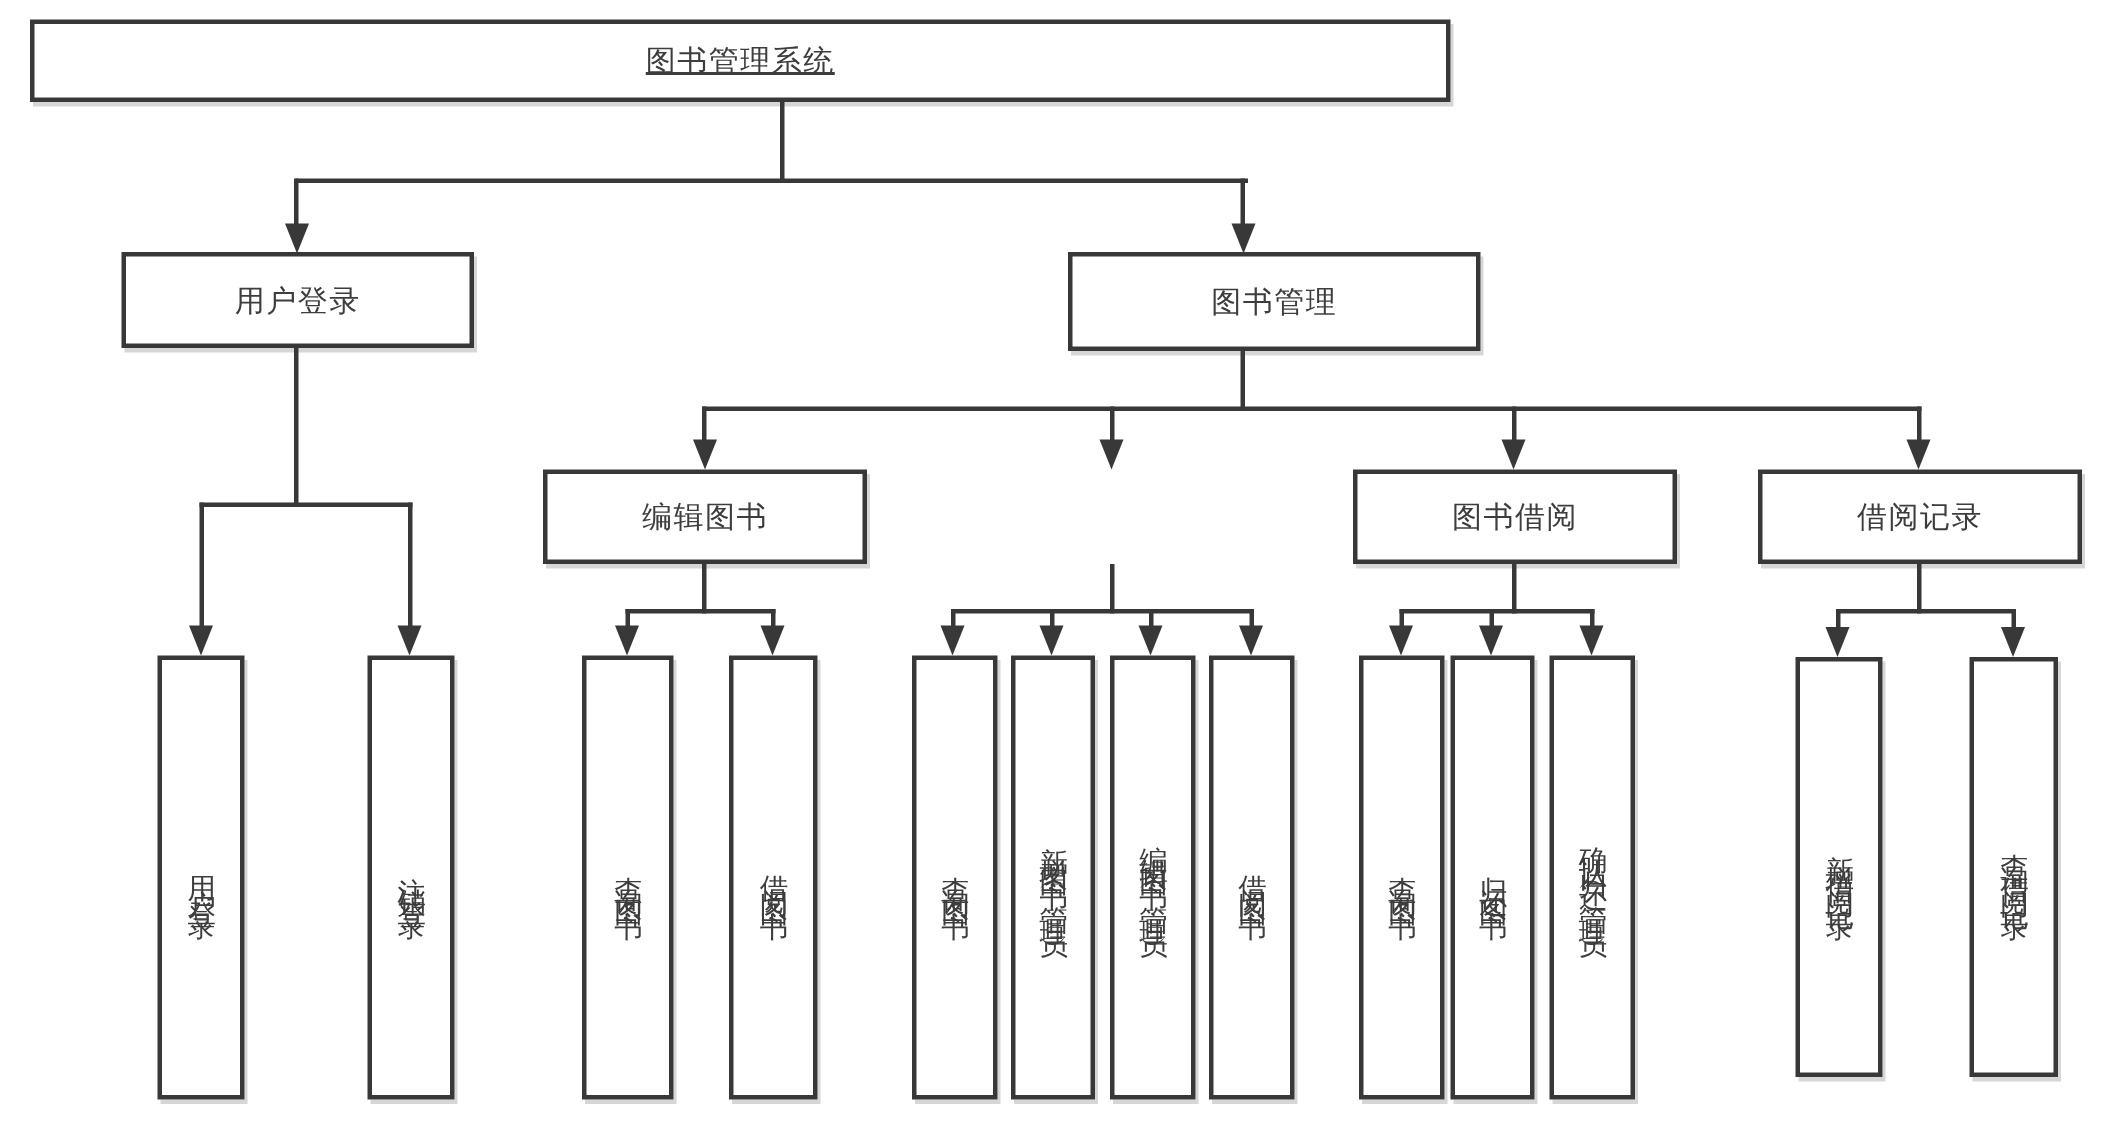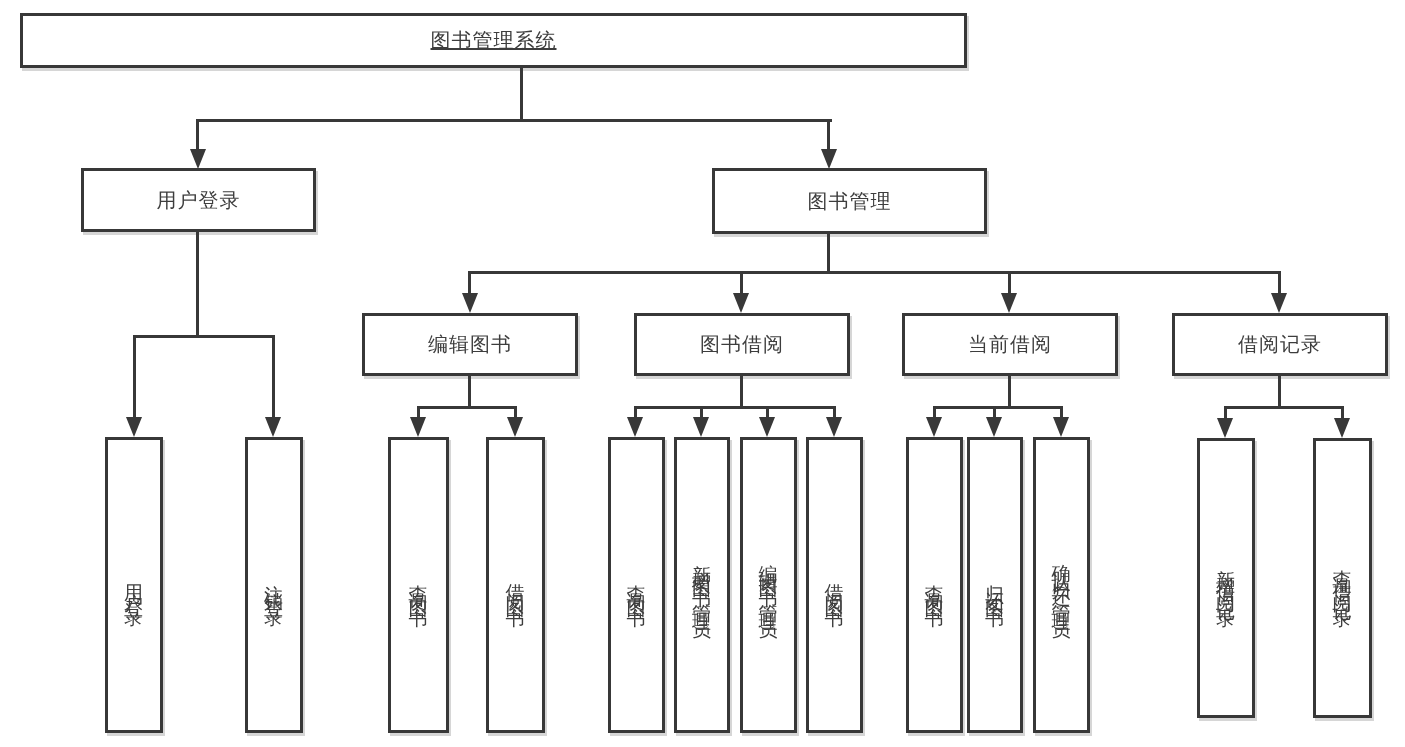--- a/index.html
+++ b/index.html
@@ -83,22 +83,21 @@
   <div class="vline" style="left:468px;top:271px;height:24px;"></div>
   <div class="arrow" style="left:462px;top:293px;"></div>
   <div class="vline" style="left:740px;top:271px;height:24px;"></div>
   <div class="arrow" style="left:733px;top:293px;"></div>
   <div class="vline" style="left:1008px;top:271px;height:24px;"></div>
   <div class="arrow" style="left:1001px;top:293px;"></div>
   <div class="vline" style="left:1278px;top:271px;height:24px;"></div>
   <div class="arrow" style="left:1271px;top:293px;"></div>
 
   <div class="box" style="left:362px;top:313px;width:216px;height:63px;">编辑图书</div>
-  <div class="box" style="left:634px;top:313px;width:216px;height:63px;">图书借阅</div>
-  <div class="box" style="left:902px;top:313px;width:216px;height:63px;">当前借阅</div>
+  <div class="box" style="left:902px;top:313px;width:216px;height:63px;">图书借阅</div>
   <div class="box" style="left:1172px;top:313px;width:216px;height:63px;">借阅记录</div>
 
   <div class="vline" style="left:468px;top:376px;height:33px;"></div>
   <div class="hline" style="left:417px;top:406px;width:100px;"></div>
   <div class="vline" style="left:417px;top:406px;height:13px;"></div>
   <div class="arrow" style="left:410px;top:417px;"></div>
   <div class="vline" style="left:514px;top:406px;height:13px;"></div>
   <div class="arrow" style="left:507px;top:417px;"></div>
 
   <div class="vline" style="left:740px;top:376px;height:33px;"></div>

